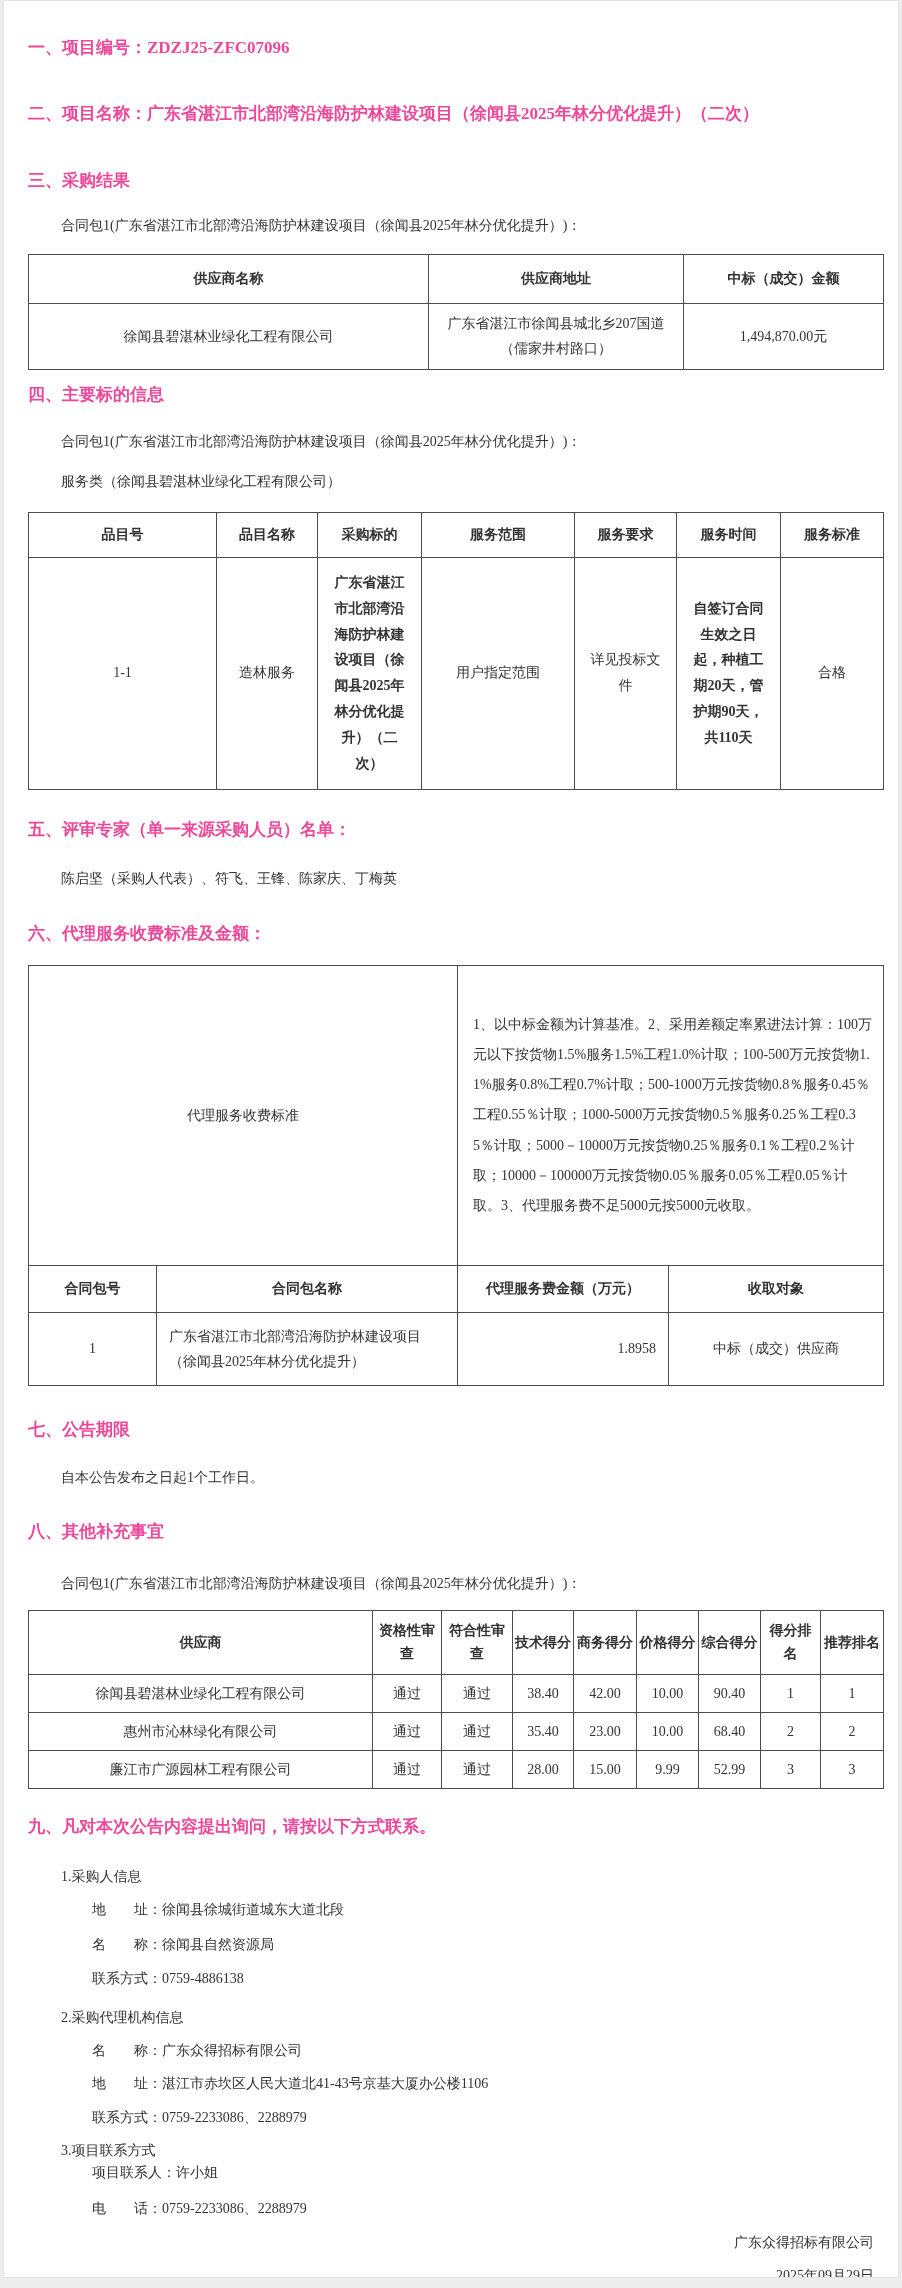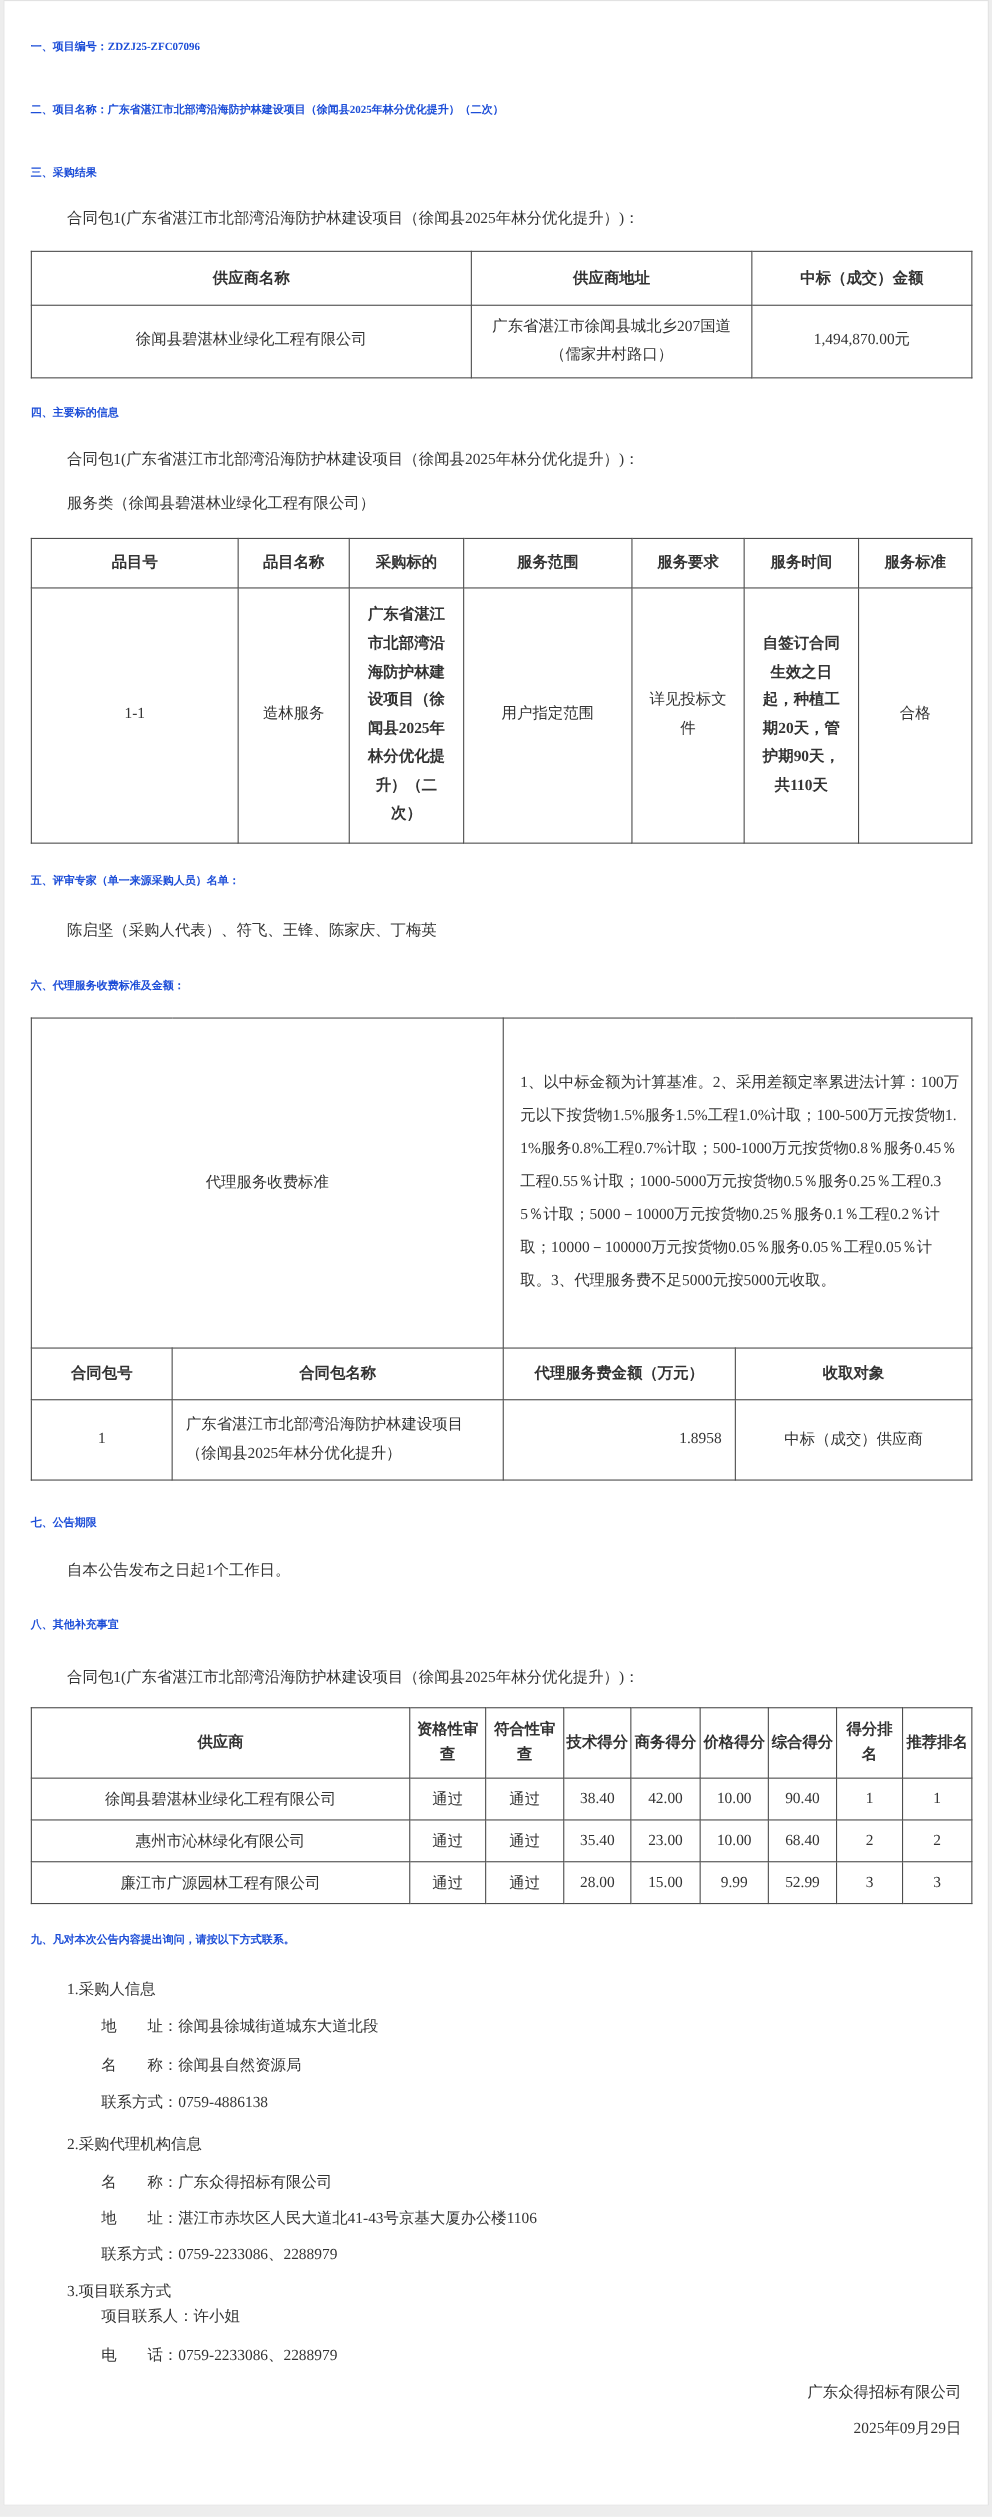--- a/index.html
+++ b/index.html
@@ -13,23 +13,23 @@
   .card{
     background:#ffffff;
     border:1px solid #e2e2e2;
     margin:0 3px;
     padding:18px 22px 30px 24px;
     height:2278px;
     box-sizing:border-box;
     overflow:hidden;
   }
   .sec{
-    font-size:10px;
+    font-size:17px;
     font-weight:bold;
-    color:#1d4ed8;
+    color:#ec4899;
     line-height:1.25;
   }
   .para{
     font-size:14px;
     margin-left:33px;
     line-height:1.4;
   }
   .sub-label-line{
     font-size:14px;
     margin-left:64px;
@@ -103,21 +103,21 @@
       <th>中标（成交）金额</th>
     </tr>
     <tr>
       <td>徐闻县碧湛林业绿化工程有限公司</td>
       <td>广东省湛江市徐闻县城北乡207国道（儒家井村路口）</td>
       <td>1,494,870.00元</td>
     </tr>
   </tbody>
     </table>
 
-  <div class="sec" style="margin-top:26px;">四、主要标的信息</div>
+  <div class="sec" style="margin-top:14px;">四、主要标的信息</div>
 
   <div class="para" style="margin-top:26px;">合同包1(广东省湛江市北部湾沿海防护林建设项目（徐闻县2025年林分优化提升）)：</div>
 
   <div class="para" style="margin-top:21px;font-family:Liberation Serif, serif;">服务类（徐闻县碧湛林业绿化工程有限公司）</div>
 
   <table class="t-subject" style="margin-top:20px;">
     <colgroup>
       <col style="width:188px">
         <col style="width:101px">
         <col style="width:104px">

